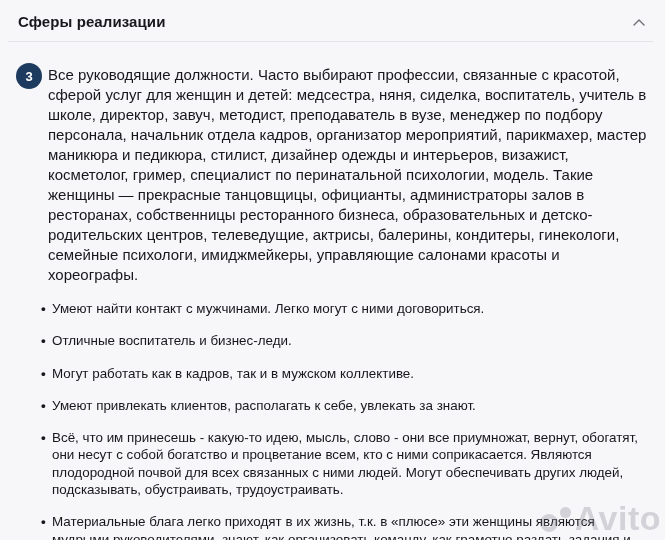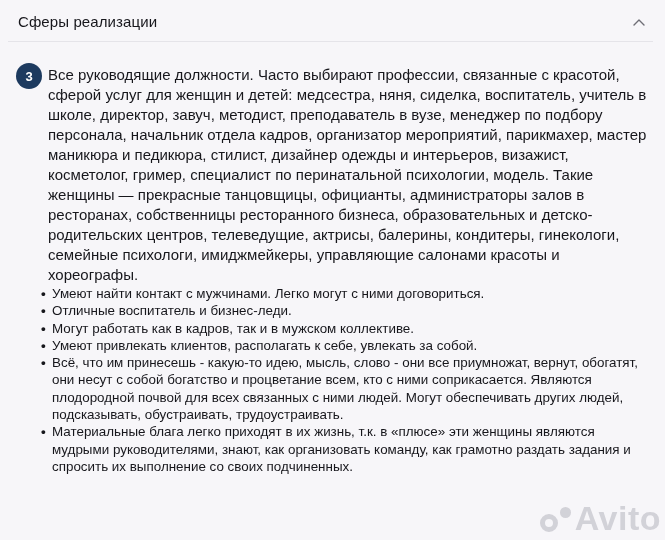--- a/index.html
+++ b/index.html
@@ -25,21 +25,21 @@
   }
   .accordion-header {
     display: flex;
     justify-content: space-between;
     align-items: center;
     padding: 13px 16px 11px 18px;
     cursor: pointer;
   }
   .accordion-title {
     font-size: 15px;
-    font-weight: 400;
+    font-weight: 700;
     letter-spacing: 0.1px;
   }
   .chevron { display: flex; align-items: center; padding: 2px 4px; }
   .divider {
     height: 1px;
     background: var(--divider);
     margin: 0 12px 0 8px;
   }
   .content {
     position: relative;
@@ -76,20 +76,21 @@
     margin: 0;
     padding: 0;
     list-style: none;
     font-size: 13.4px;
     line-height: 17.3px;
   }
   ul.bullets li {
     position: relative;
     padding-left: 11px;
     margin-left: -7px;
+    margin-top: 15px;
   }
   ul.bullets li::before {
     content: "\2022";
     position: absolute;
     left: 0;
     top: 0;
     font-weight: 700;
   }
   .watermark {
     position: absolute;
@@ -141,21 +142,21 @@
   <div class="content">
     <div class="badge">3</div>
 
     <p class="paragraph">Все руководящие должности. Часто выбирают профессии, связанные с красотой, сферой услуг для женщин и детей: медсестра, няня, сиделка, воспитатель, учитель в школе, директор, завуч, методист, преподаватель в вузе, менеджер по подбору персонала, начальник отдела кадров, организатор мероприятий, парикмахер, мастер маникюра и педикюра, стилист, дизайнер одежды и интерьеров, визажист, косметолог, гример, специалист по перинатальной психологии, модель. Такие женщины — прекрасные танцовщицы, официанты, администраторы залов в ресторанах, собственницы ресторанного бизнеса, образовательных и детско-родительских центров, телеведущие, актрисы, балерины, кондитеры, гинекологи, семейные психологи, имиджмейкеры, управляющие салонами красоты и хореографы.</p>
 
 
     <ul class="bullets">
         <li>Умеют найти контакт с мужчинами. Легко могут с ними договориться.</li>
         <li>Отличные воспитатель и бизнес-леди.</li>
         <li>Могут работать как в кадров, так и в мужском коллективе.</li>
-        <li>Умеют привлекать клиентов, располагать к себе, увлекать за собой.</li>
+        <li>Умеют привлекать клиентов, располагать к себе, увлекать за знают.</li>
         <li>Всё, что им принесешь - какую-то идею, мысль, слово - они все приумножат, вернут, обогатят, они несут с собой богатство и процветание всем, кто с ними соприкасается. Являются плодородной почвой для всех связанных с ними людей. Могут обеспечивать других людей, подсказывать, обустраивать, трудоустраивать.</li>
         <li>Материальные блага легко приходят в их жизнь, т.к. в «плюсе» эти женщины являются мудрыми руководителями, знают, как организовать команду, как грамотно раздать задания и спросить их выполнение со своих подчиненных.</li>
       </ul>
   </div>
 
   <div class="watermark">
     <span class="ring"></span>
     <span class="dot"></span>
     <span>Avito</span>
   </div>

